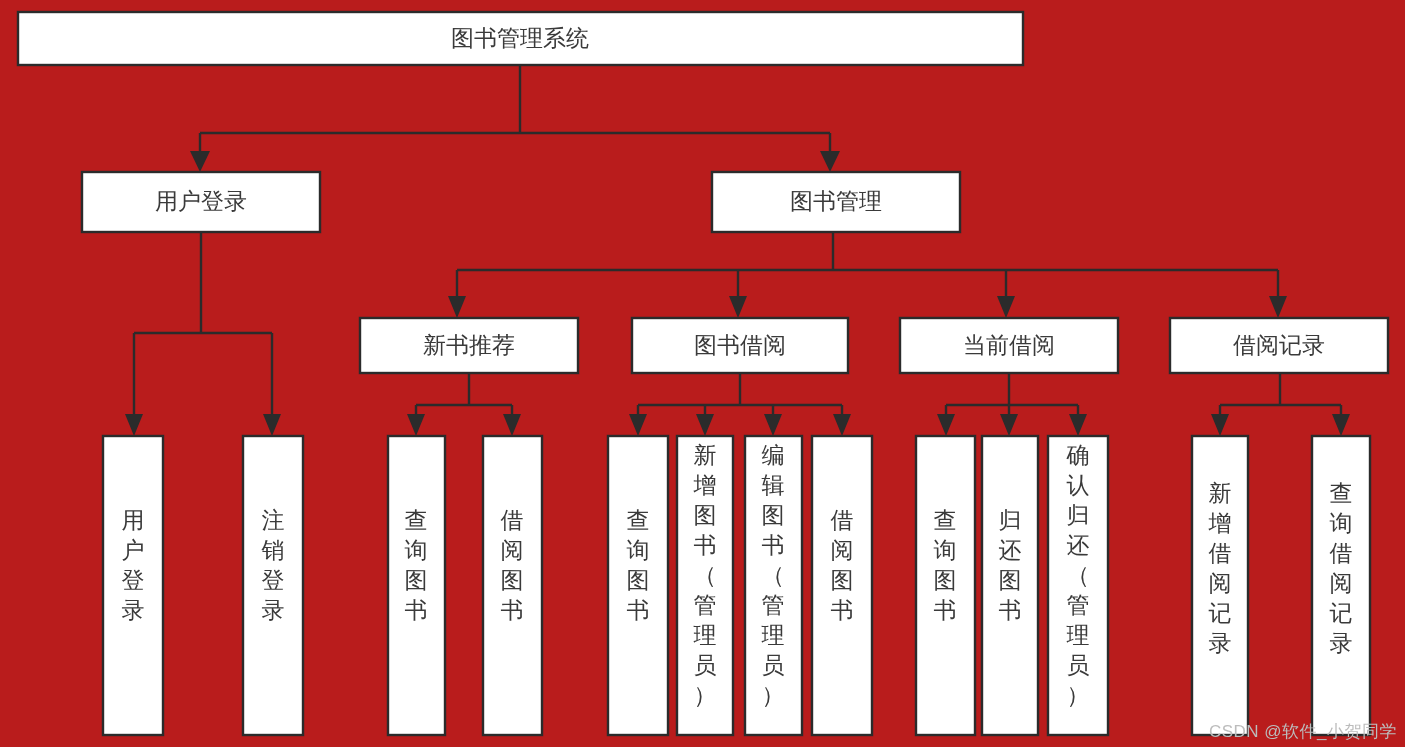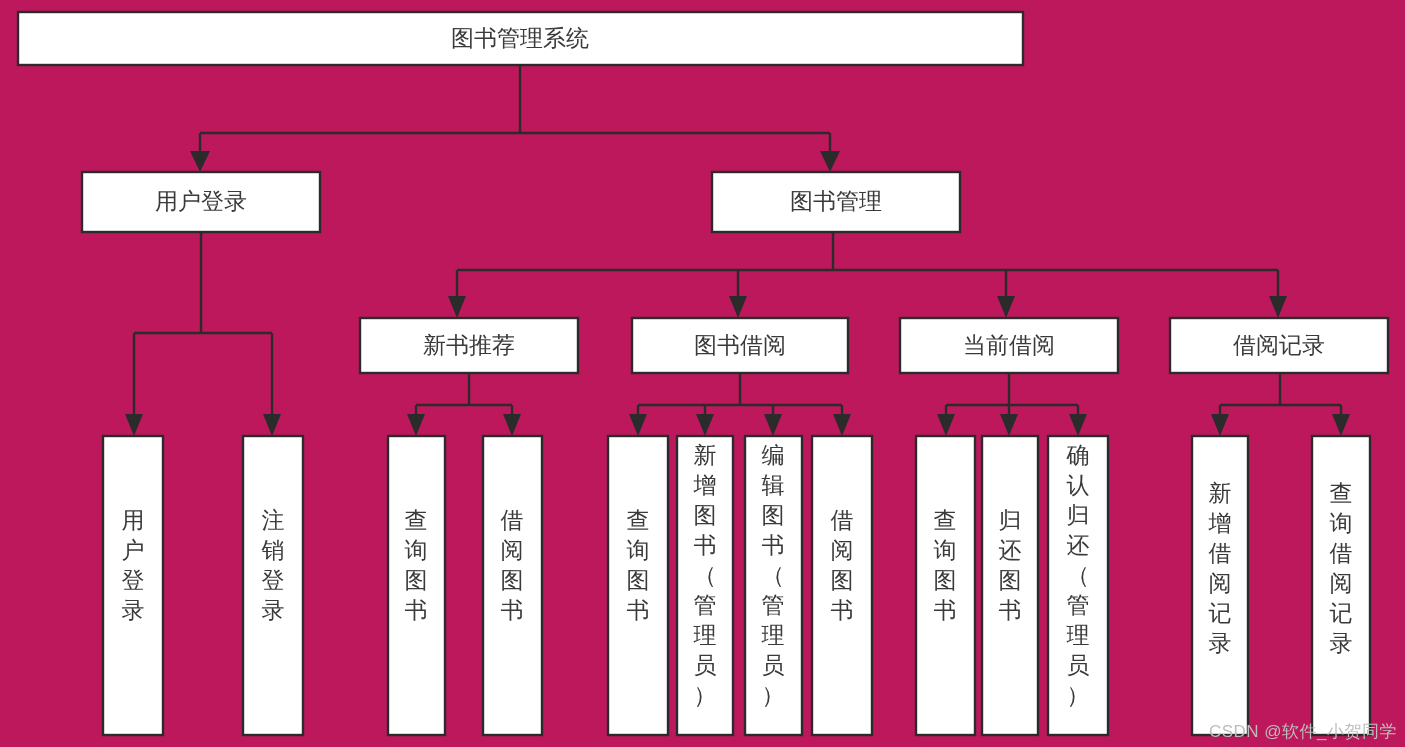--- a/index.html
+++ b/index.html
@@ -10,21 +10,21 @@
   body {
     width: 1405px;
     height: 747px;
     font-family: "Liberation Sans", "DejaVu Sans", sans-serif;
     overflow: hidden;
   }
   #diagram-root {
     position: relative;
     width: 1405px;
     height: 747px;
-    background: #be185d;
+    background: #b91c1c;
   }
   svg.diagram-canvas {
     position: absolute;
     left: 0;
     top: 0;
     width: 1405px;
     height: 747px;
   }
   .node-rect {
     fill: #ffffff;

